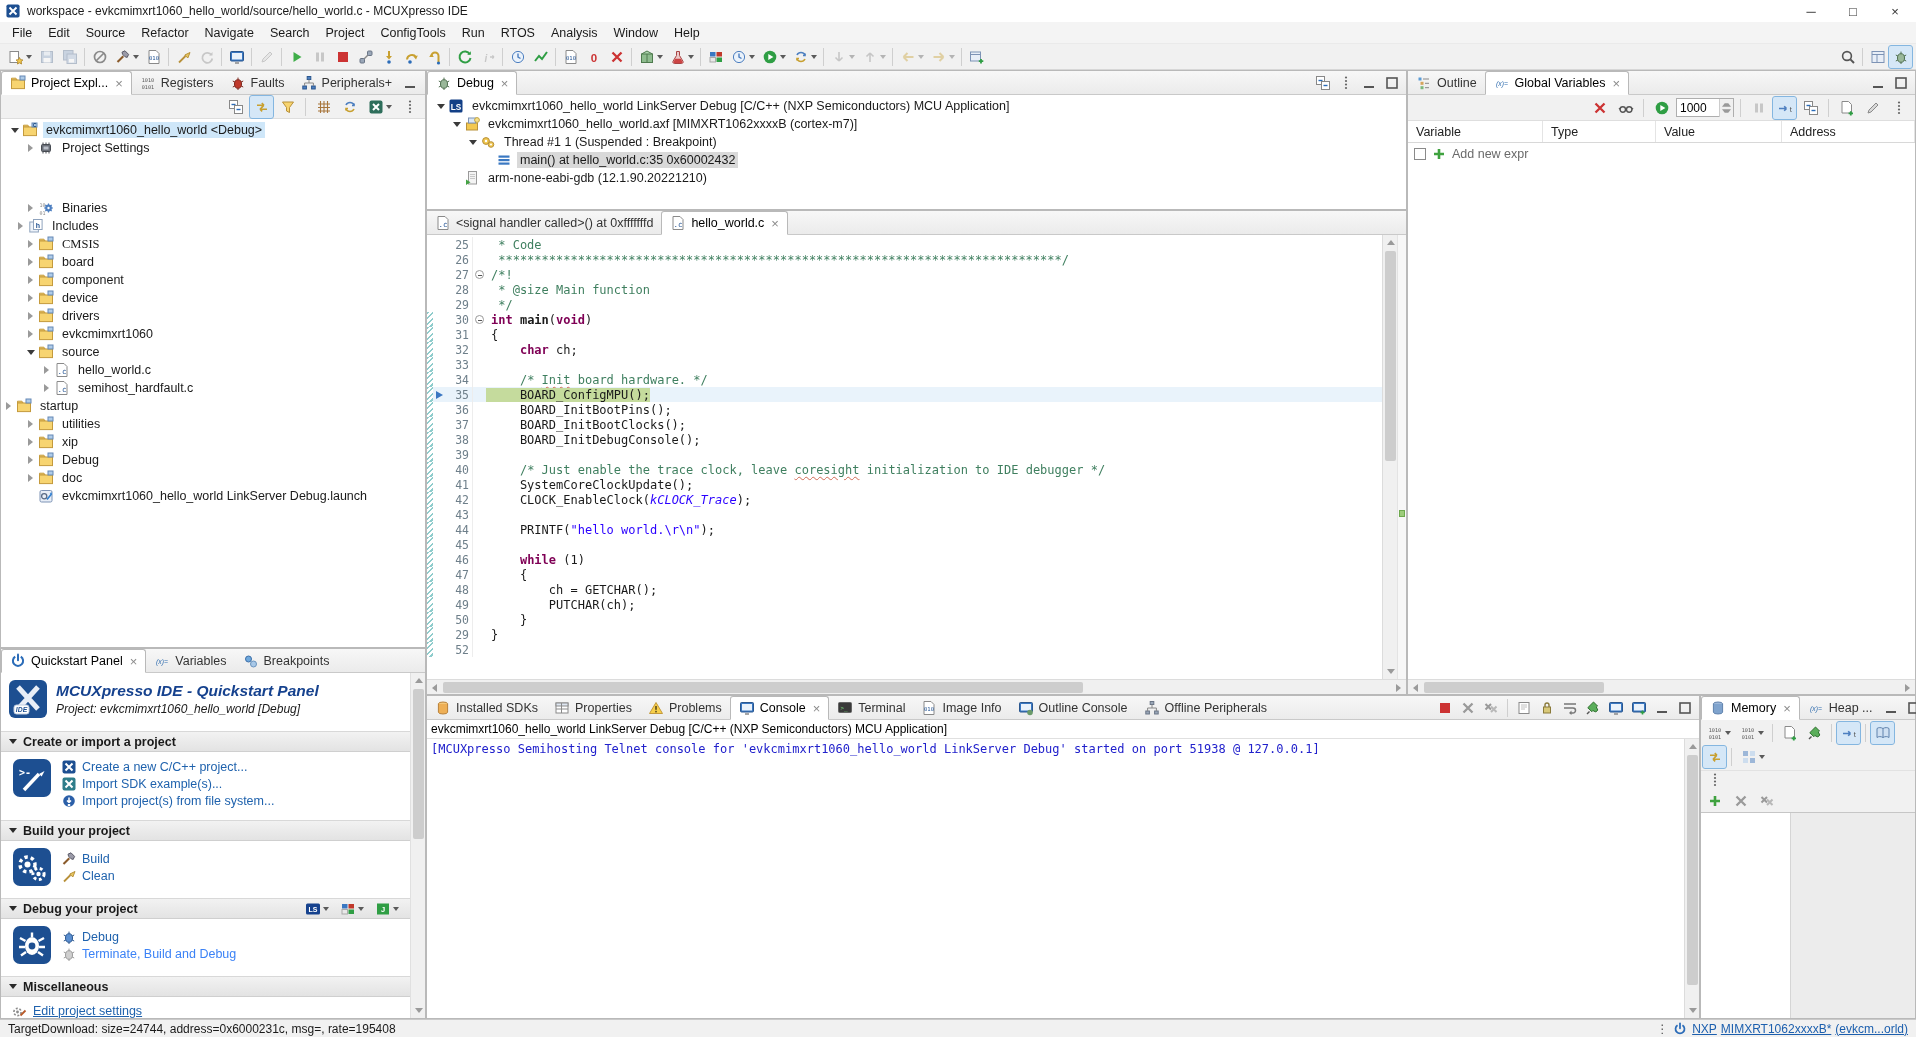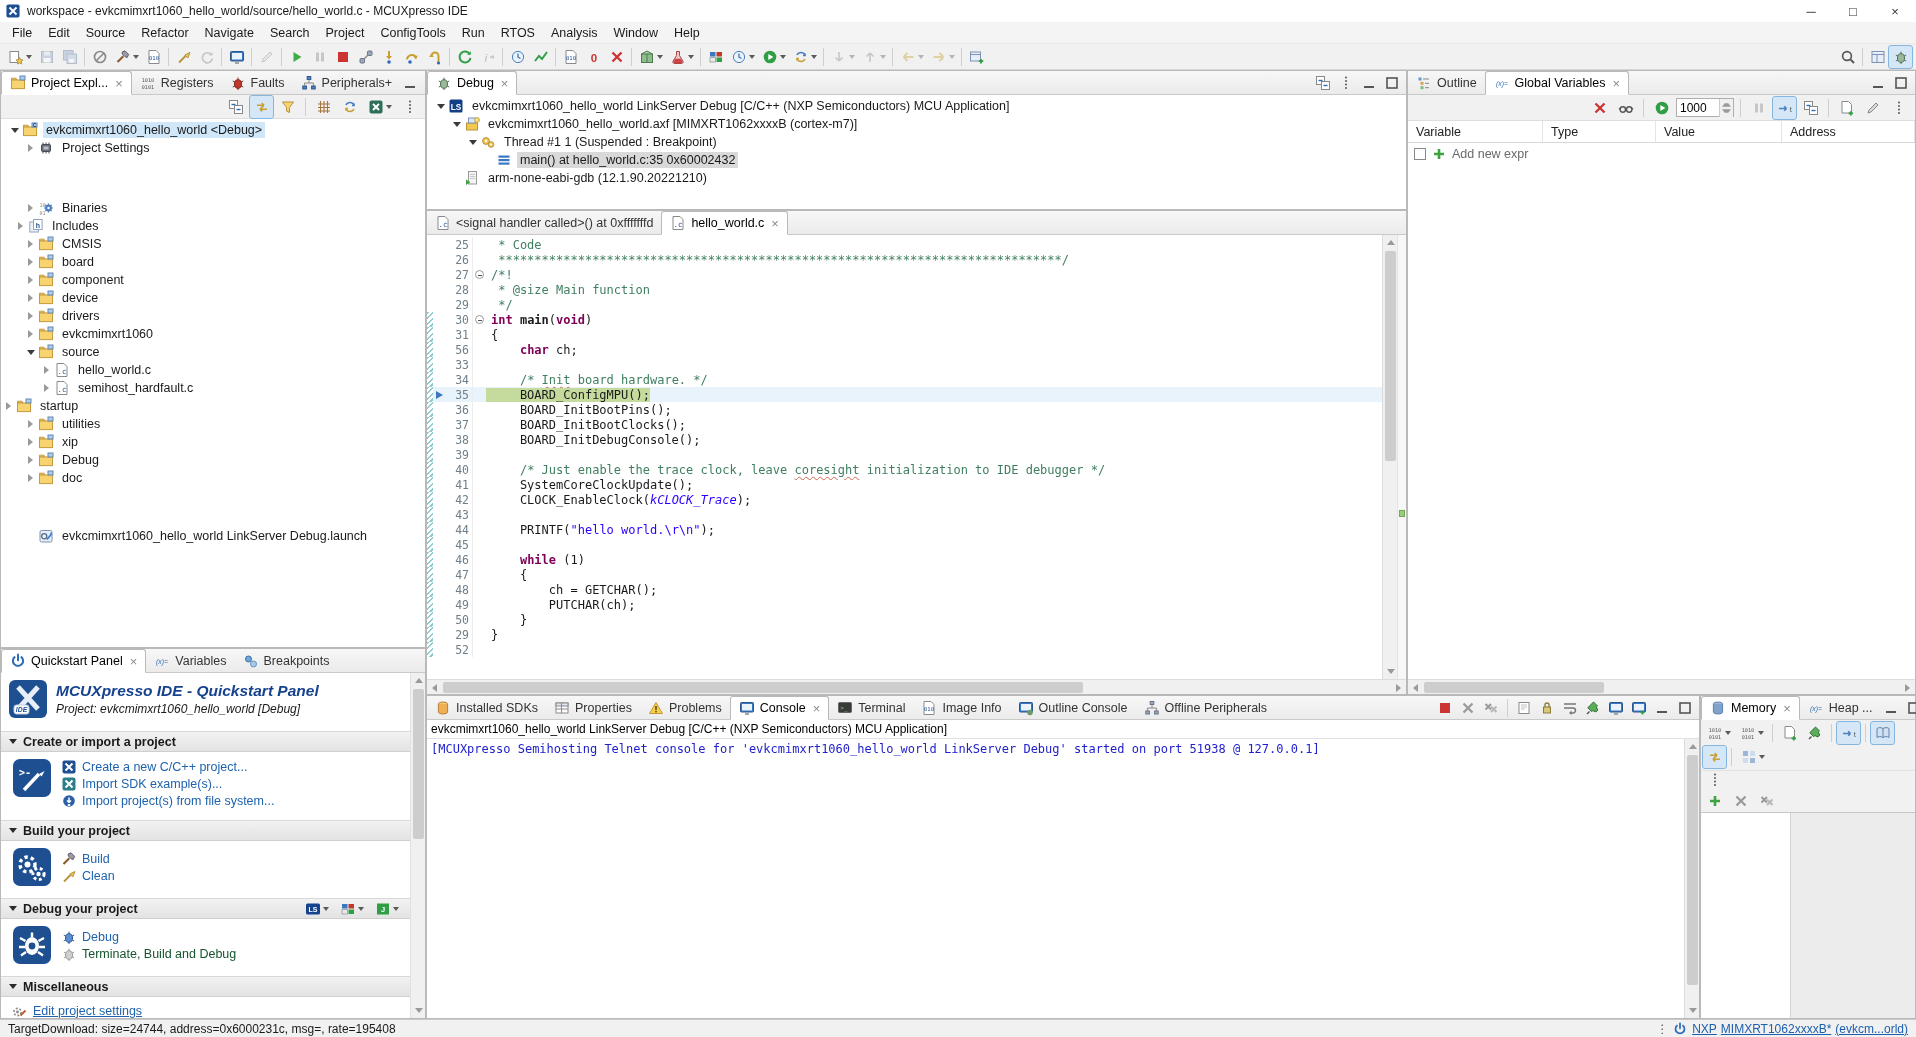--- a/index.html
+++ b/index.html
@@ -87,21 +87,21 @@
   #qstitle { color:#16428e; font-weight:bold; font-size:15.5px; }
   #qssub { font-size:12px; color:#1a1a1a; margin-top:2px; }
   .qsbar { height:21px; margin-top:8px; background:linear-gradient(#f2f2f2,#e3e3e3); border-top:1px solid #d8d8d8; border-bottom:1px solid #cfcfcf; display:flex; align-items:center; padding:0 8px; font-weight:bold; font-size:12.5px; gap:6px; }
   .qsbar .caret { width:0;height:0;border-left:4px solid transparent;border-right:4px solid transparent;border-top:5px solid #2a2a2a; }
   .qsbar .hbtns { margin-left:auto; display:flex; gap:4px; align-items:center; }
   .qsrow { display:flex; padding:7px 10px 4px 12px; gap:10px; }
   .qsbig { width:38px; height:38px; flex:none; }
   .qslinks { display:flex; flex-direction:column; gap:2px; justify-content:center; }
   .qslink { display:flex; align-items:center; gap:6px; color:#1f62ad; font-size:12.5px; }
   .qslink .li { width:15px; height:15px; flex:none; }
-  .qslink.dis { color:#14532d; }
+  .qslink.dis { color:#3b82f6; }
   .qsmisc { display:flex; align-items:center; gap:6px; color:#1f62ad; padding:6px 0 0 10px; font-size:12.5px; }
   
   #debugview { left:426px; top:70px; width:981px; height:140px; }
   
   #outline { left:1407px; top:70px; width:509px; height:625px; }
   #outtools { height:26px; display:flex; align-items:center; justify-content:flex-end; gap:3px; padding-right:5px; background:#f1f1f1; border-bottom:1px solid #dedede; }
   .spinbox { display:flex; align-items:center; border:1px solid #aeaeae; background:#fff; height:19px; }
   .spinbox input { width:42px; border:0; outline:0; font-size:12px; padding-left:3px; font-family:"Liberation Sans",sans-serif; }
   .spinarrows { display:flex; flex-direction:column; border-left:1px solid #ccc; }
   .spinarrows span { width:13px; height:9px; display:flex; align-items:center; justify-content:center; background:#f0f0f0; }
@@ -664,21 +664,21 @@
         <span class="chev c"></span>
         <span class="ticn">
           <svg width="16" height="16" viewBox="0 0 16 16">
             <rect x="1.8" y="4" width="8.6" height="10" fill="#eef3fa" stroke="#8fa3bd"></rect>
             <rect x="5.5" y="1.5" width="8.6" height="10" fill="#fff" stroke="#8fa3bd"></rect>
             <text x="9.8" y="9.6" font-size="7" fill="#1d4f91" text-anchor="middle" font-weight="bold">h</text>
           </svg>
         </span>
         <span class="tlab">Includes</span>
       </div>
-      <div class="trow" style="padding-left: 22px;">
+      <div class="trow" style="padding-left: 22px; font-family: Liberation Serif, serif;">
         <span class="chev c"></span>
         <span class="ticn">
           <svg width="16" height="16" viewBox="0 0 16 16">
             <path d="M1.5 5 v-1.8 h4.4 l1.2 1.8z" fill="#f7d470" stroke="#c49a3c"></path>
             <rect x="1.5" y="5" width="13" height="8.6" fill="#f7d470" stroke="#c49a3c"></rect>
             <rect x="10" y="1" width="5" height="4" fill="#aecbe8" stroke="#6488b5"></rect>
           </svg>
         </span>
         <span class="tlab">CMSIS</span>
       </div>
@@ -816,21 +816,21 @@
         <span class="chev c"></span>
         <span class="ticn">
           <svg width="16" height="16" viewBox="0 0 16 16">
             <path d="M1.5 5 v-1.8 h4.4 l1.2 1.8z" fill="#f7d470" stroke="#c49a3c"></path>
             <rect x="1.5" y="5" width="13" height="8.6" fill="#f7d470" stroke="#c49a3c"></rect>
             <rect x="10" y="1" width="5" height="4" fill="#aecbe8" stroke="#6488b5"></rect>
           </svg>
         </span>
         <span class="tlab">doc</span>
       </div>
-      <div class="trow" style="padding-left: 22px; margin-top: 40px;">
+      <div class="trow" style="padding-left: 22px;">
         <span class="chev"></span>
         <span class="ticn">
           <svg width="16" height="16" viewBox="0 0 16 16">
             <rect x="2" y="2.5" width="12" height="11.5" rx="1.5" fill="#e8eef7" stroke="#7d93b5"></rect>
             <circle cx="6.2" cy="8.2" r="2.6" fill="none" stroke="#5a6b85" stroke-width="1.3"></circle>
             <path d="M9 11.5 13.5 6" stroke="#2f7fd0" stroke-width="1.6"></path>
             <path d="M14 4.5l-2.4.5 1.9 1.7z" fill="#2f7fd0"></path>
           </svg>
         </span>
         <span class="tlab">evkcmimxrt1060_hello_world LinkServer Debug.launch</span>
@@ -970,21 +970,21 @@
     </div>
   <div id="codewrap">
     <div id="codelines">
         <div class="cl"><span class="g-hatch"></span><span class="g-bp"></span><span class="g-num">25</span><span class="g-fold"></span><span class="ctext"><span class="tk-cmt"> * Code</span></span></div>
         <div class="cl"><span class="g-hatch"></span><span class="g-bp"></span><span class="g-num">26</span><span class="g-fold"></span><span class="ctext"><span class="tk-cmt"> ******************************************************************************/</span></span></div>
         <div class="cl"><span class="g-hatch"></span><span class="g-bp"></span><span class="g-num">27</span><span class="g-fold"><span class="foldc"></span></span><span class="ctext"><span class="tk-cmt">/*!</span></span></div>
         <div class="cl"><span class="g-hatch"></span><span class="g-bp"></span><span class="g-num">28</span><span class="g-fold"></span><span class="ctext"><span class="tk-cmt"> * @size Main function</span></span></div>
         <div class="cl"><span class="g-hatch"></span><span class="g-bp"></span><span class="g-num">29</span><span class="g-fold"></span><span class="ctext"><span class="tk-cmt"> */</span></span></div>
         <div class="cl"><span class="g-hatch on"></span><span class="g-bp"></span><span class="g-num">30</span><span class="g-fold"><span class="foldc"></span></span><span class="ctext"><span class="tk-kw">int</span><span> </span><span class="tk-fn">main</span><span>(</span><span class="tk-kw">void</span><span>)</span></span></div>
         <div class="cl"><span class="g-hatch on"></span><span class="g-bp"></span><span class="g-num">31</span><span class="g-fold"></span><span class="ctext"><span>{</span></span></div>
-        <div class="cl"><span class="g-hatch on"></span><span class="g-bp"></span><span class="g-num">56</span><span class="g-fold"></span><span class="ctext"><span>    </span><span class="tk-kw">char</span><span> ch;</span></span></div>
+        <div class="cl"><span class="g-hatch on"></span><span class="g-bp"></span><span class="g-num">32</span><span class="g-fold"></span><span class="ctext"><span>    </span><span class="tk-kw">char</span><span> ch;</span></span></div>
         <div class="cl"><span class="g-hatch on"></span><span class="g-bp"></span><span class="g-num">33</span><span class="g-fold"></span><span class="ctext"></span></div>
         <div class="cl"><span class="g-hatch on"></span><span class="g-bp"></span><span class="g-num">34</span><span class="g-fold"></span><span class="ctext"><span>    </span><span class="tk-cmt">/* </span><span class="tk-cmtM">Init</span><span class="tk-cmt"> board hardware. */</span></span></div>
         <div class="cl cur"><span class="g-hatch on"></span><span class="g-bp"><span class="iparrow"></span></span><span class="g-num">35</span><span class="g-fold"></span><span class="ctext curtext"><span>    BOARD_ConfigMPU();</span></span></div>
         <div class="cl"><span class="g-hatch on"></span><span class="g-bp"></span><span class="g-num">36</span><span class="g-fold"></span><span class="ctext"><span>    BOARD_InitBootPins();</span></span></div>
         <div class="cl"><span class="g-hatch on"></span><span class="g-bp"></span><span class="g-num">37</span><span class="g-fold"></span><span class="ctext"><span>    BOARD_InitBootClocks();</span></span></div>
         <div class="cl"><span class="g-hatch on"></span><span class="g-bp"></span><span class="g-num">38</span><span class="g-fold"></span><span class="ctext"><span>    BOARD_InitDebugConsole();</span></span></div>
         <div class="cl"><span class="g-hatch on"></span><span class="g-bp"></span><span class="g-num">39</span><span class="g-fold"></span><span class="ctext"></span></div>
         <div class="cl"><span class="g-hatch on"></span><span class="g-bp"></span><span class="g-num">40</span><span class="g-fold"></span><span class="ctext"><span>    </span><span class="tk-cmt">/* Just enable the trace clock, leave </span><span class="tk-cmtM">coresight</span><span class="tk-cmt"> initialization to IDE debugger */</span></span></div>
         <div class="cl"><span class="g-hatch on"></span><span class="g-bp"></span><span class="g-num">41</span><span class="g-fold"></span><span class="ctext"><span>    SystemCoreClockUpdate();</span></span></div>
         <div class="cl"><span class="g-hatch on"></span><span class="g-bp"></span><span class="g-num">42</span><span class="g-fold"></span><span class="ctext"><span>    CLOCK_EnableClock(</span><span class="tk-macro">kCLOCK_Trace</span><span>);</span></span></div>

